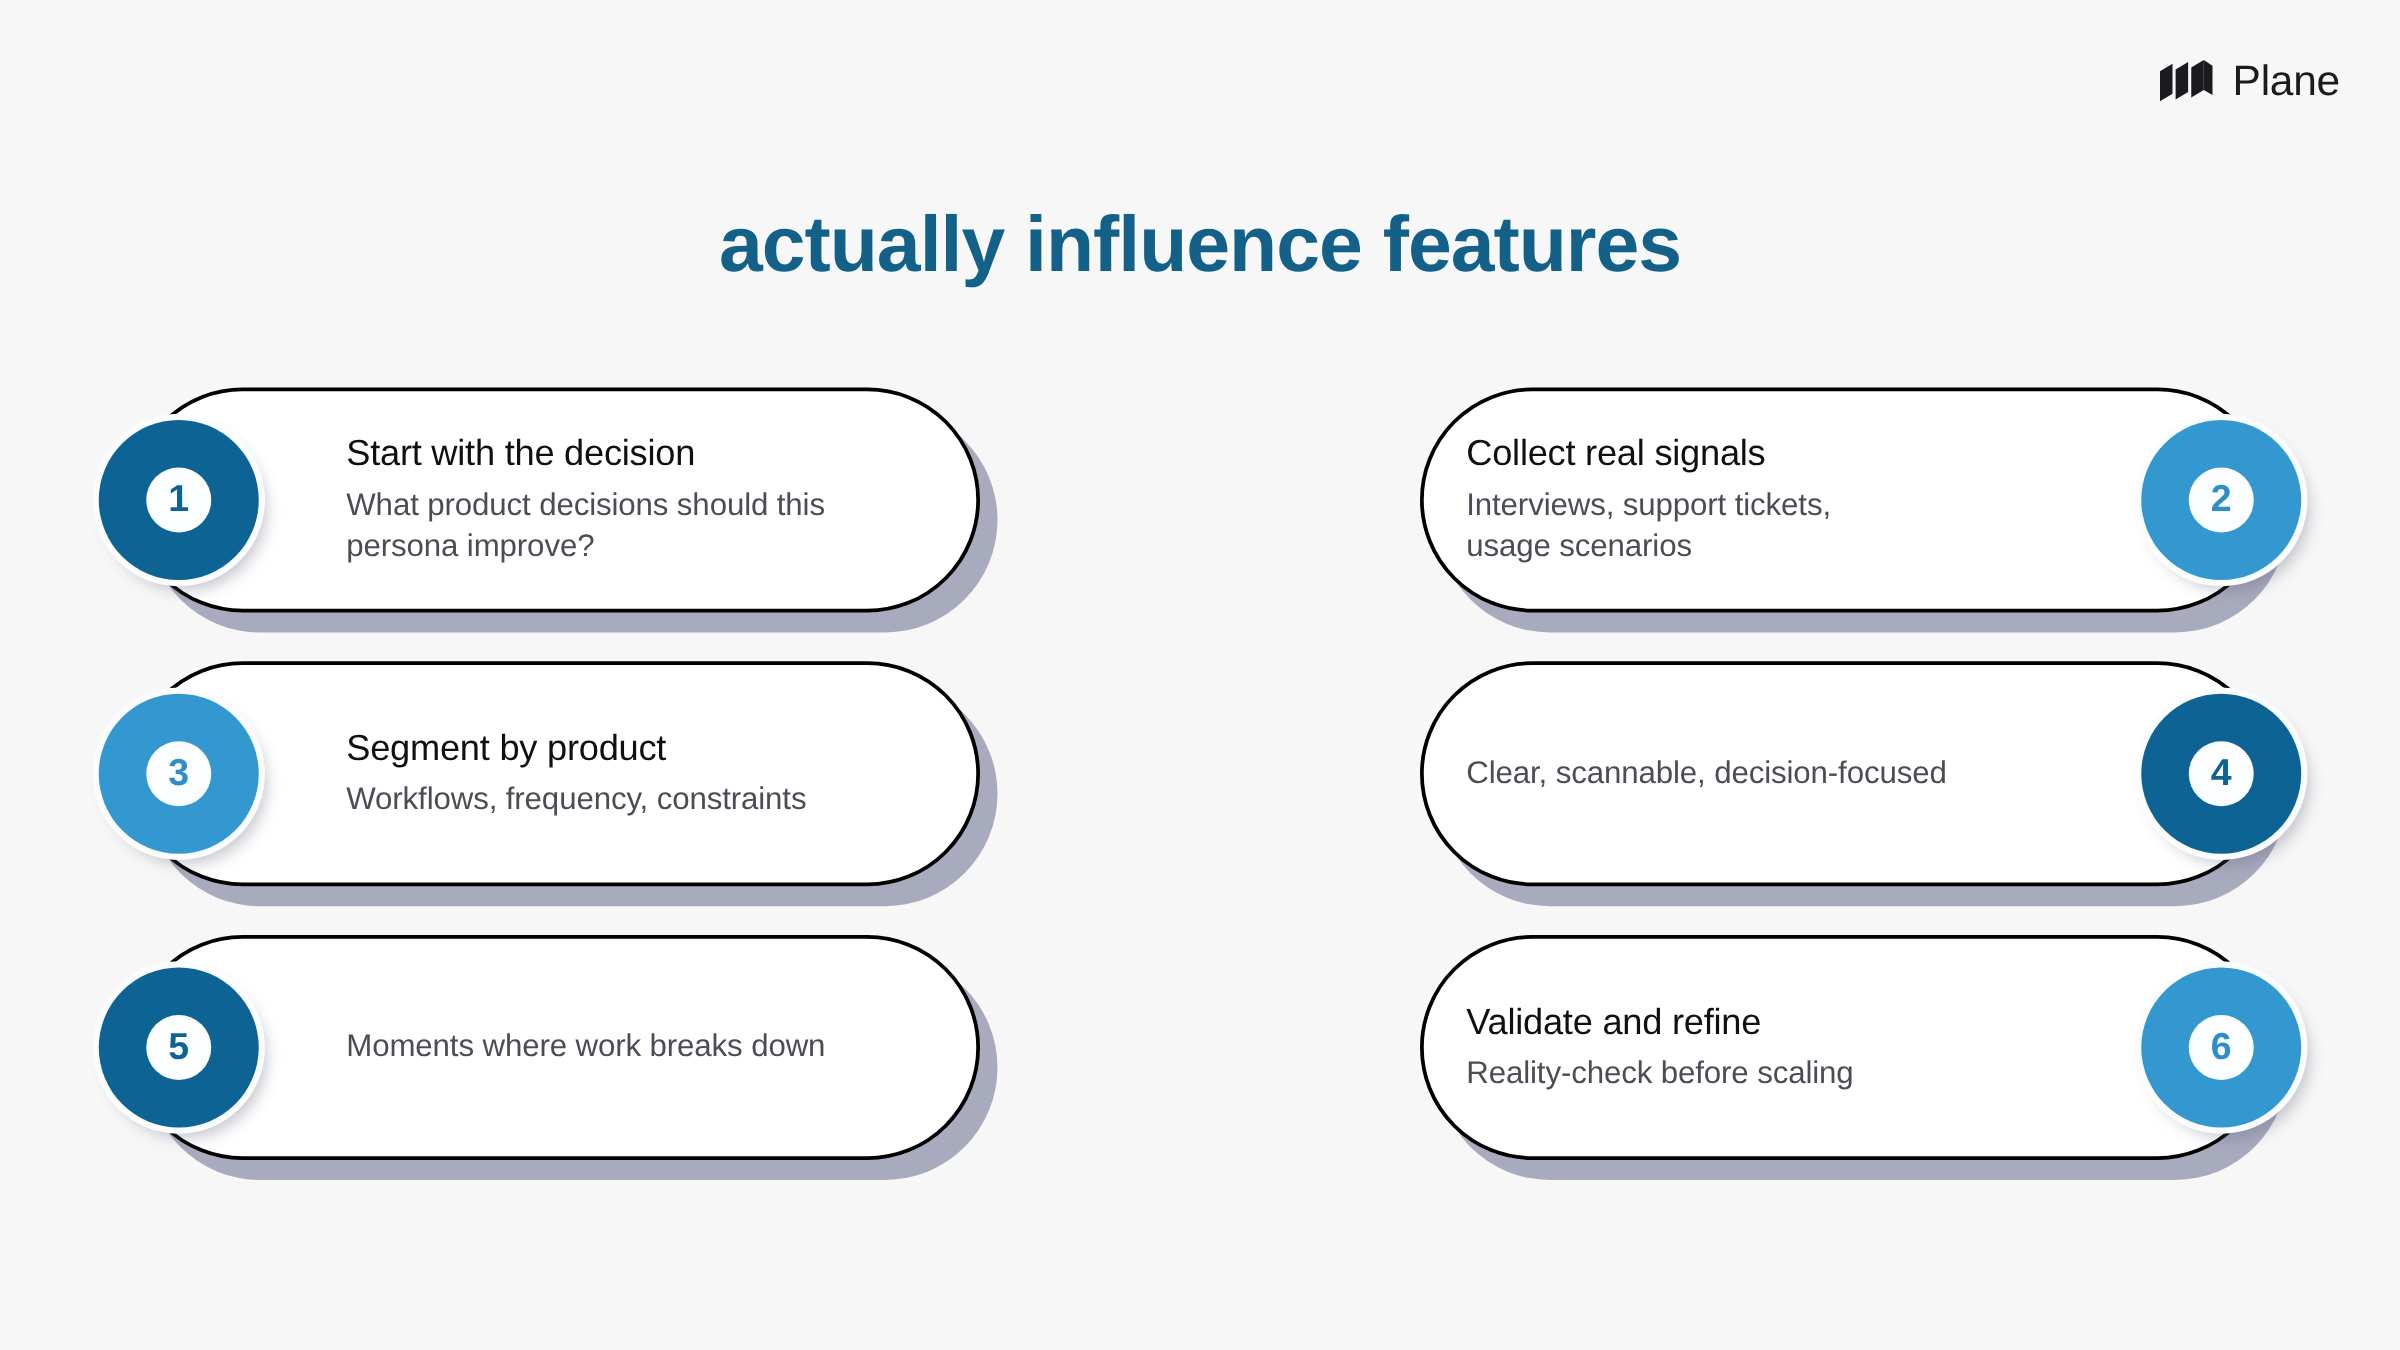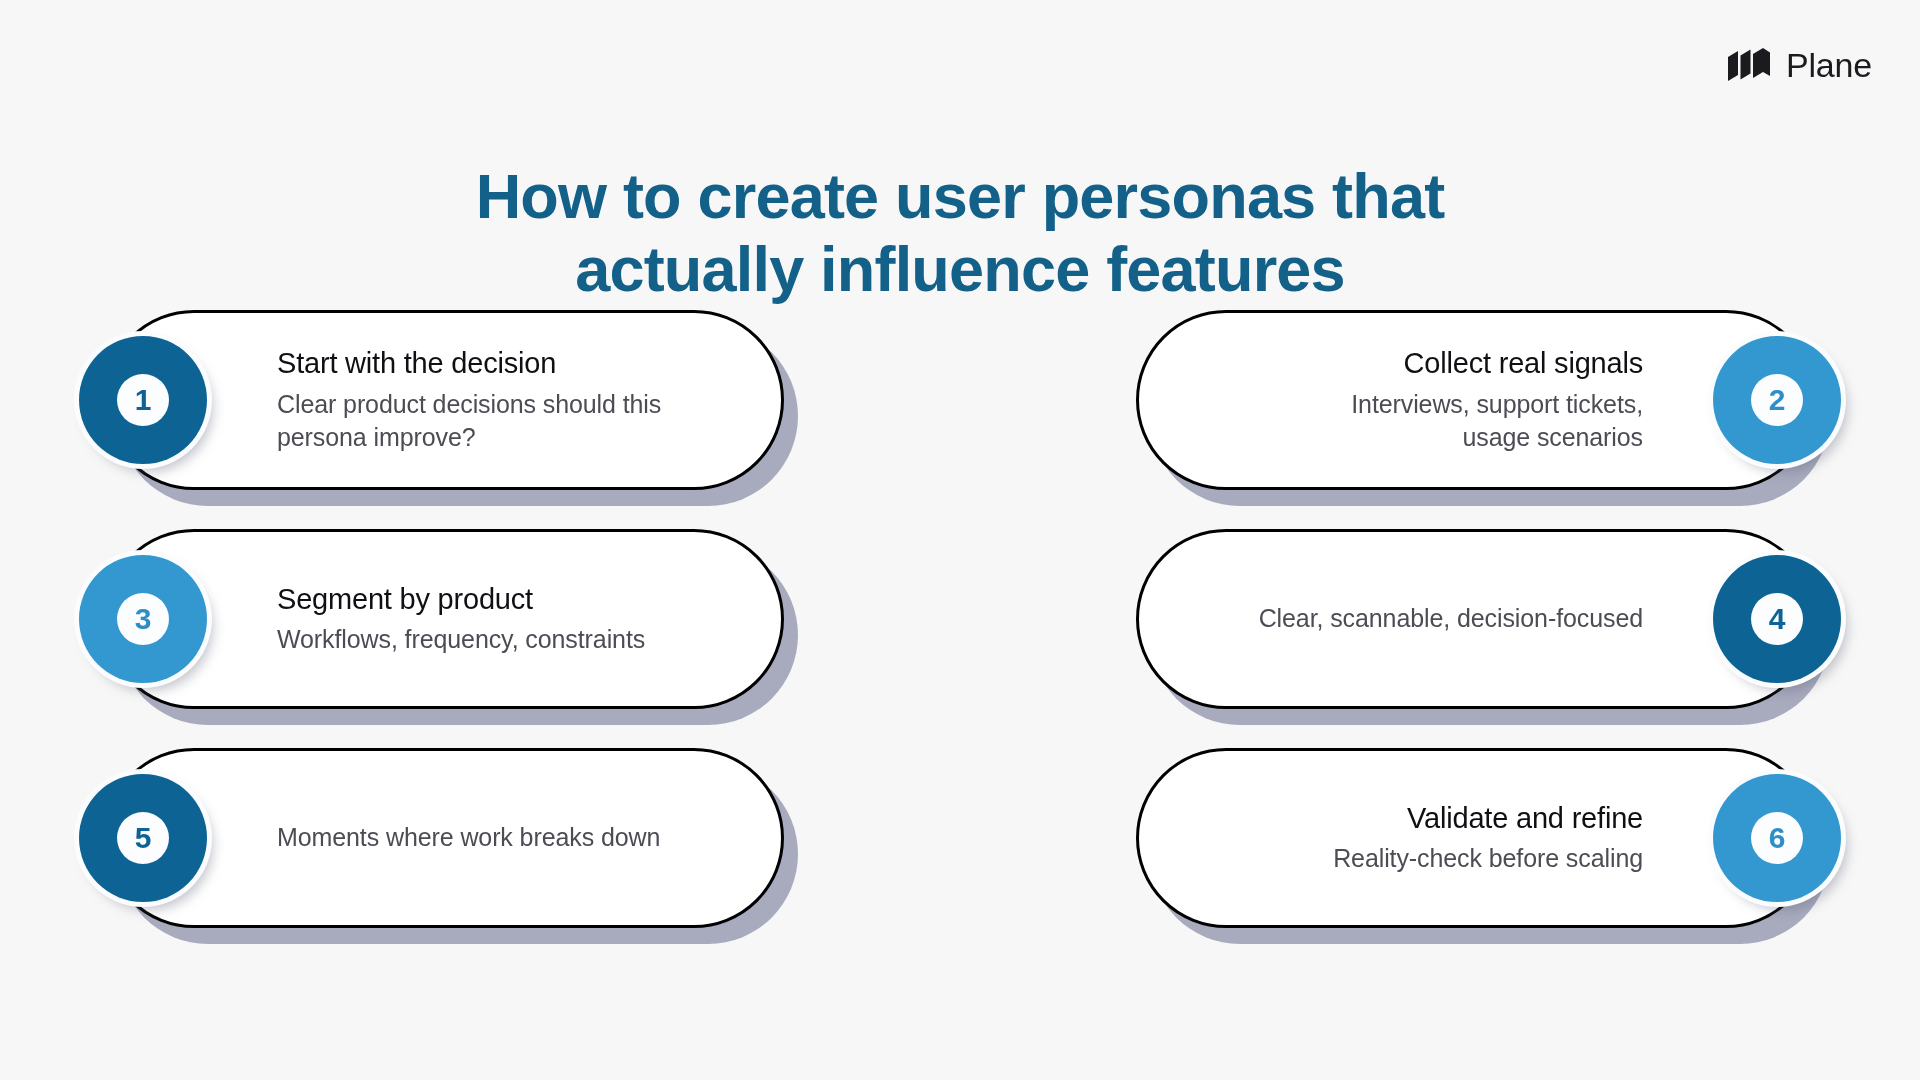--- a/index.html
+++ b/index.html
@@ -129,21 +129,20 @@
     margin-left: 170px;
     margin-right: 34px;
     text-align: left;
   }
 
   
   .card-right .badge { right: -28px; }
   .card-right .card-text {
     margin-right: 170px;
     margin-left: 34px;
-    text-align: right;
     width: 100%;
   }
 
   .card-text { width: 100%; }
 
   .card-title {
     font-size: 29px;
     font-weight: 400;
     color: #101014;
     line-height: 1.25;
@@ -167,35 +166,34 @@
   <svg class="brand-mark" viewBox="0 0 46 34" aria-hidden="true">
     <path d="M2 9 L12 3 L12 27 L2 33 Z" fill="#1b1b1f"></path>
     <path d="M14.5 7.5 L24.5 1.5 L24.5 25.5 L14.5 31.5 Z" fill="#1b1b1f"></path>
     <path d="M27 6 L37 0 L37 24 L27 30 Z" fill="#1b1b1f"></path>
     <path d="M37 0 L44 4.5 L44 28 L37 24 Z" fill="#1b1b1f"></path>
   </svg>
   <span class="brand-name">Plane</span>
 </div>
 
 <h1 class="title">
-  <span class="title-line">How to create user personas that</span>
   <span class="title-line">actually influence features</span>
 </h1>
 
 <div class="cards">
 
   <div class="card-slot">
     <div class="card-shadow"></div>
     <div class="card card-left">
       <div class="badge" style="background:#0d6494;">
         <span class="badge-inner" style="color:#0d6494;">1</span>
       </div>
       <div class="card-text">
         <div class="card-title">Start with the decision</div>
-        <div class="card-desc">Clear product decisions should this
+        <div class="card-desc">What product decisions should this
 persona improve?</div>
       </div>
     </div>
   </div>
 
   <div class="card-slot">
     <div class="card-shadow"></div>
     <div class="card card-right">
       <div class="badge" style="background:#3498d0;">
         <span class="badge-inner" style="color:#2e8ec6;">2</span>

